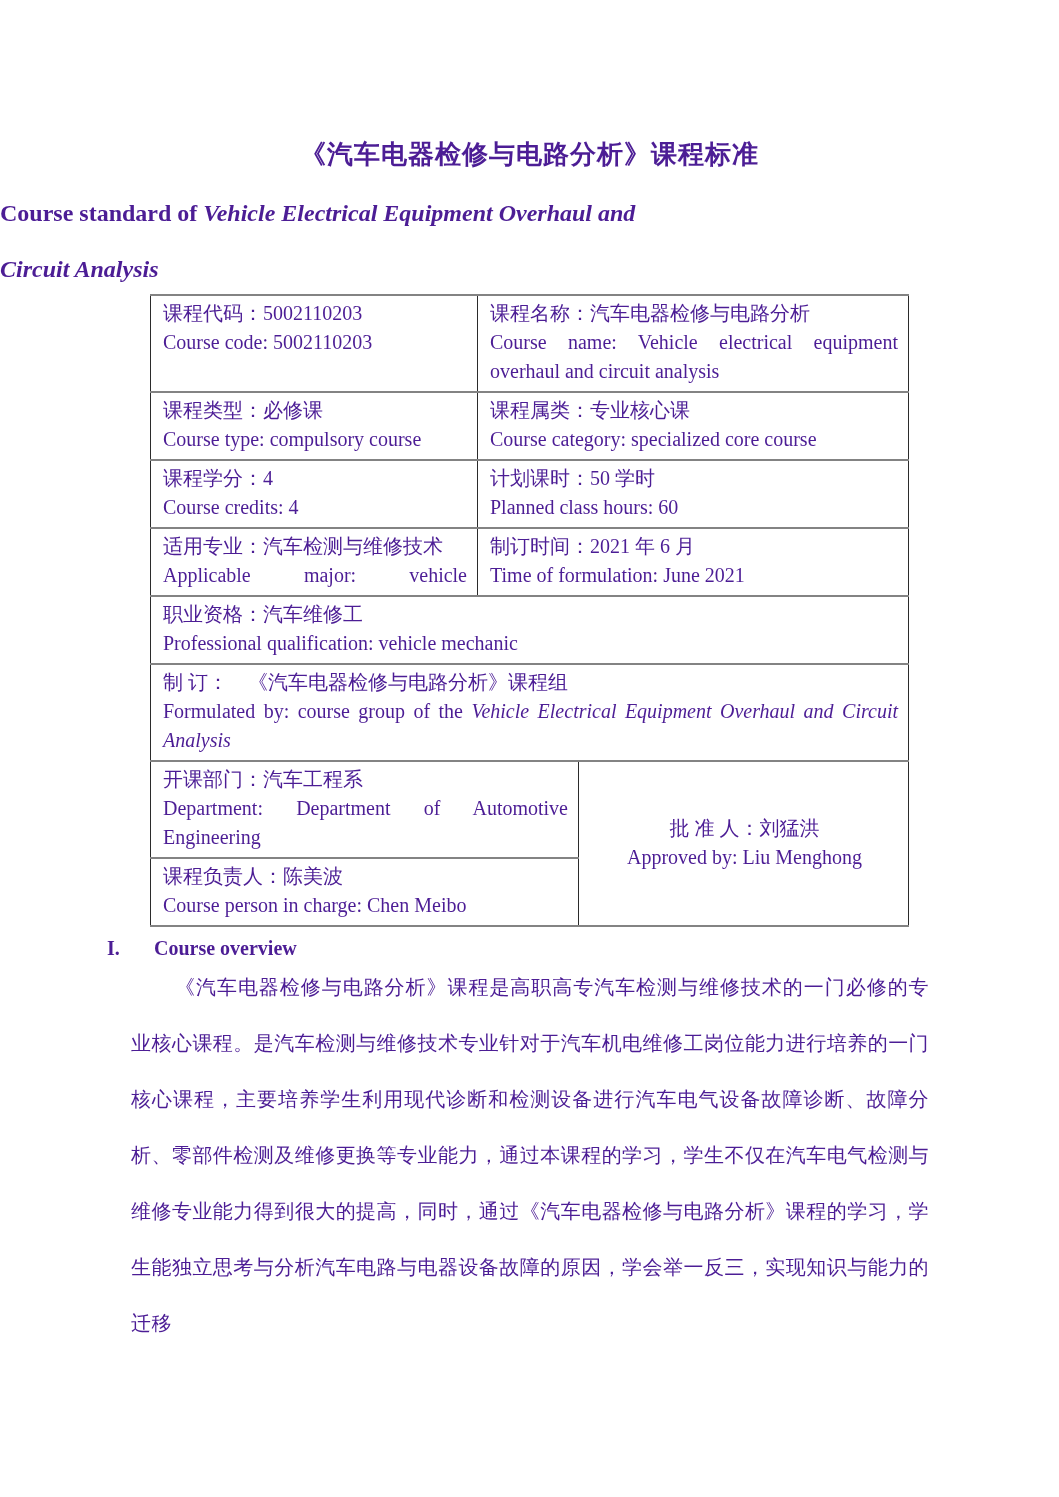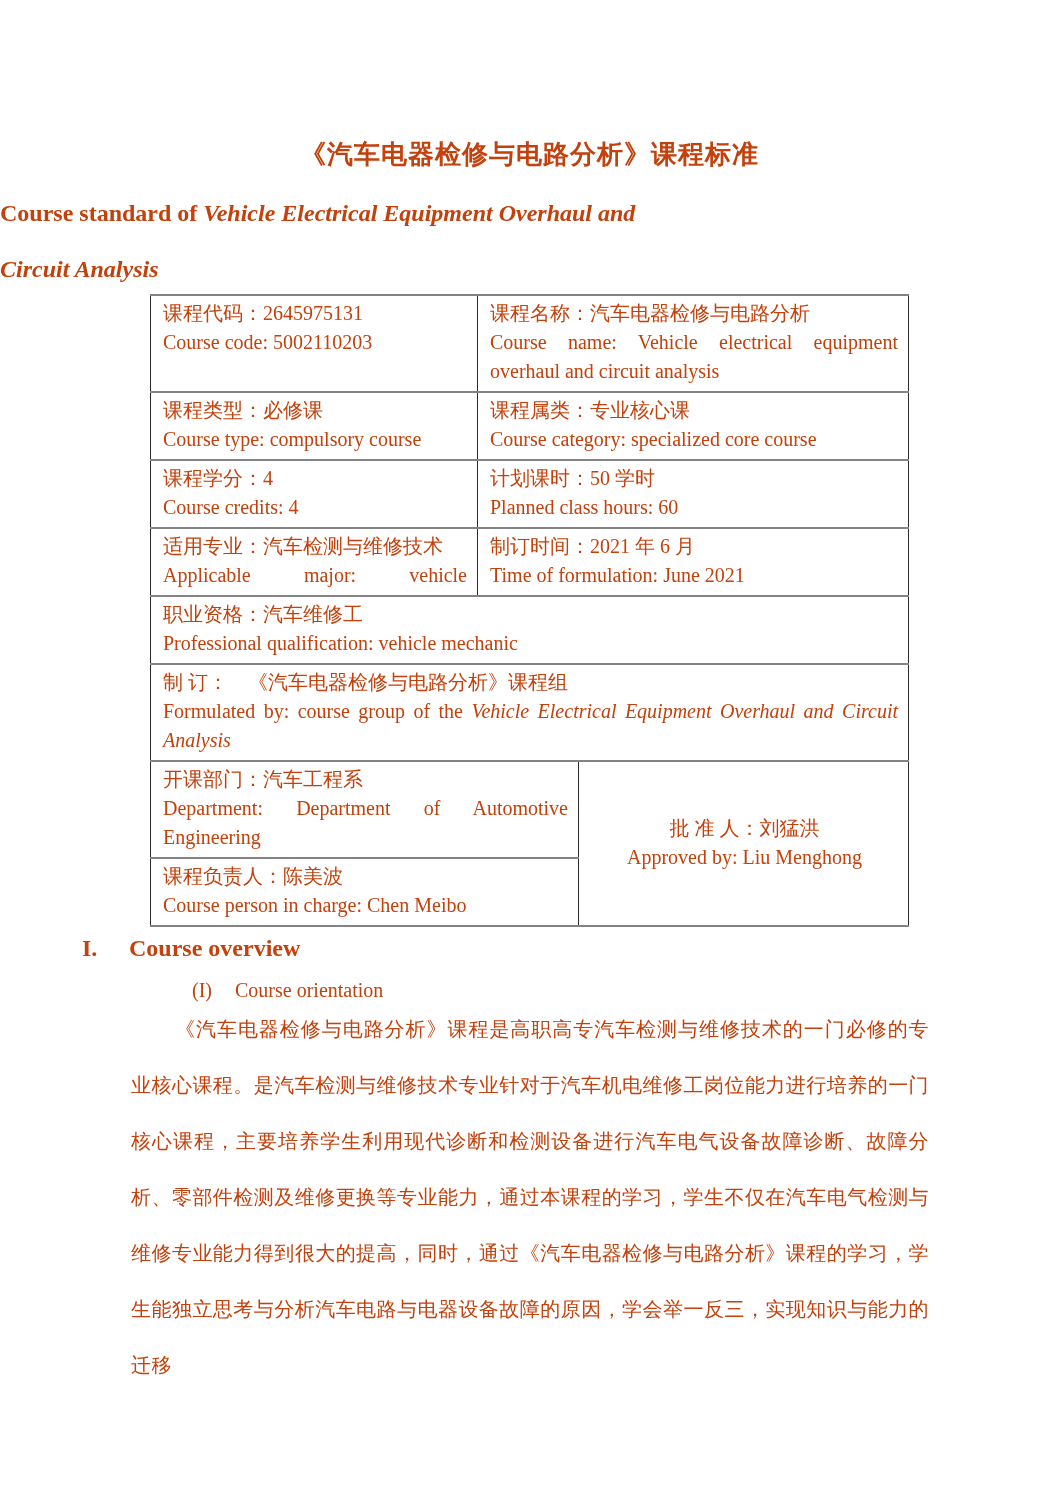--- a/index.html
+++ b/index.html
@@ -2,21 +2,21 @@
 <html><head>
 <meta charset="utf-8">
 <style>
   * { margin: 0; padding: 0; box-sizing: border-box; }
   html, body { background: #ffffff; }
   .page {
     position: relative;
     width: 1059px;
     height: 1497px;
     background: #ffffff;
-    color: #c2410c;
+    color: #4c1d95;
     overflow: hidden;
     font-family: "Liberation Serif", "DejaVu Serif", serif;
   }
   
   .title-zh {
     margin-top: 141px;
     text-align: center;
     font-size: 26px;
     line-height: 28px;
     font-weight: bold;
@@ -57,22 +57,22 @@
   
   .h1-zh {
     margin-top: 63px;
     margin-left: 186px;
     font-size: 20px;
     line-height: 42px;
     font-weight: bold;
     font-family: "Liberation Sans", "DejaVu Sans", sans-serif;
   }
   .h1-en {
-    margin-left: 82px;
-    font-size: 24px;
+    margin-left: 107px;
+    font-size: 20px;
     line-height: 42px;
     font-weight: bold;
     font-family: "Liberation Serif", "DejaVu Serif", serif;
   }
   .h2-zh {
     margin-left: 198px;
     font-size: 21px;
     line-height: 42px;
     font-weight: normal;
   }
@@ -107,21 +107,21 @@
   <div class="title-en-line l2"><span class="italic">Circuit Analysis</span></div>
 
   <table class="info-table upper">
     <colgroup>
         <col style="width:327px">
         <col style="width:431px">
       </colgroup>
     <tbody>
         <tr>
       <td>
-        <div class="cell-line">课程代码：2645975131</div>
+        <div class="cell-line">课程代码：5002110203</div>
         <div class="cell-line">Course code: 5002110203</div>
       </td>
       <td>
         <div class="cell-line">课程名称：汽车电器检修与电路分析</div>
         <div class="cell-line jst">Course name: Vehicle electrical equipment overhaul and circuit analysis</div>
       </td>
     </tr>
     <tr>
       <td>
         <div class="cell-line">课程类型：必修课</div>
@@ -186,17 +186,16 @@
     <tr>
       <td>
         <div class="cell-line">课程负责人：陈美波</div>
         <div class="cell-line">Course person in charge: Chen Meibo</div>
       </td>
     </tr>
   </tbody>
     </table>
 
   <div class="h1-en"><span class="num">I.</span><span>Course overview</span></div>
-  <div class="h2-en"><span class="num">(I)</span><span>Course orientation</span></div>
 
   <div class="body-para">《汽车电器检修与电路分析》课程是高职高专汽车检测与维修技术的一门必修的专业核心课程。是汽车检测与维修技术专业针对于汽车机电维修工岗位能力进行培养的一门核心课程，主要培养学生利用现代诊断和检测设备进行汽车电气设备故障诊断、故障分析、零部件检测及维修更换等专业能力，通过本课程的学习，学生不仅在汽车电气检测与维修专业能力得到很大的提高，同时，通过《汽车电器检修与电路分析》课程的学习，学生能独立思考与分析汽车电路与电器设备故障的原因，学会举一反三，实现知识与能力的迁移</div>
 
 </div>
 
 </body></html>

